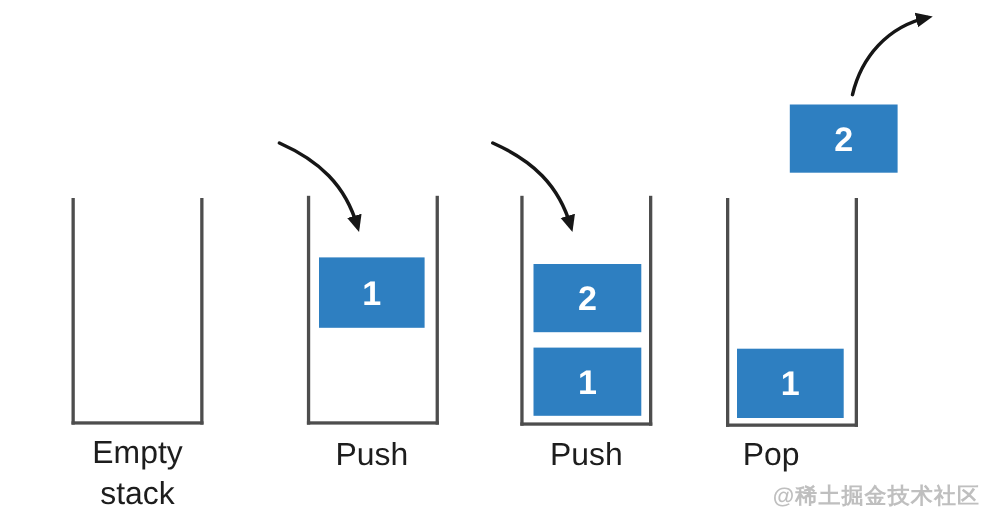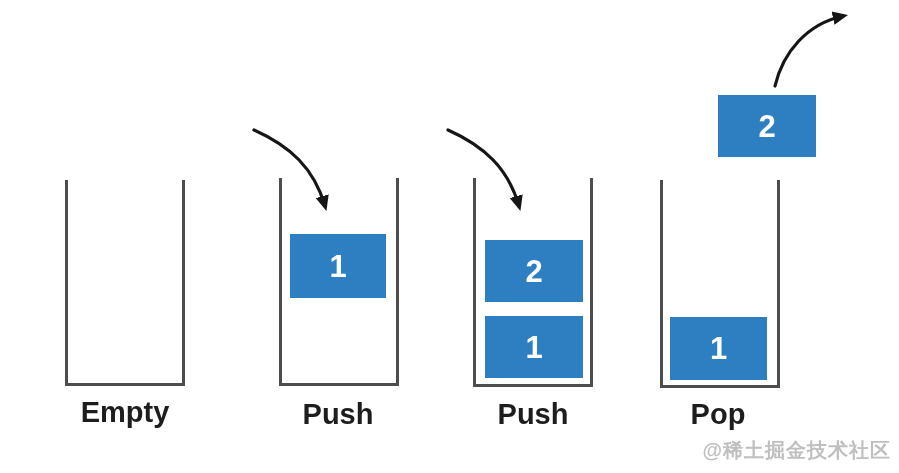--- a/index.html
+++ b/index.html
@@ -34,21 +34,21 @@
     align-items: center;
     justify-content: center;
     line-height: 1;
   }
   .frame-label {
     position: absolute;
     width: 150px;
     text-align: center;
     color: #1d1d1d;
     font-size: 29px;
-    font-weight: 700;
+    font-weight: 400;
     line-height: 37px;
   }
   .arrow-svg {
     position: absolute;
     overflow: visible;
   }
   .arrow-path {
     fill: none;
     stroke: #161616;
     stroke-width: 3.2;
@@ -66,20 +66,21 @@
 </style>
 </head>
 <body>
 
 <div class="canvas">
 
   <div>
     <div class="stack-container" style="left:65px; top:180px; width:120px; height:206px;"></div>
     <div class="frame-label" style="left:50px; top:394px;">
       <div>Empty</div>
+      <div>stack</div>
     </div>
   </div>
 
   <div>
     <svg class="arrow-svg" style="left:248px; top:122px;" width="100" height="110" viewBox="0 0 100 110">
       <defs>
         <marker id="ah-push1" viewBox="0 0 10 10" refX="6" refY="5" markerWidth="17" markerHeight="17" orient="auto" markerUnits="userSpaceOnUse">
           <path d="M0,1 L9,5 L0,9 z" fill="#161616"></path>
         </marker>
       </defs>
@@ -114,20 +115,20 @@
       <defs>
         <marker id="ah-pop" viewBox="0 0 10 10" refX="6" refY="5" markerWidth="17" markerHeight="17" orient="auto" markerUnits="userSpaceOnUse">
           <path d="M0,1 L9,5 L0,9 z" fill="#161616"></path>
         </marker>
       </defs>
       <path class="arrow-path" d="M 12 82 C 20 48 44 20 80 12" marker-end="url(#ah-pop)"></path>
     </svg>
     <div class="stack-box" style="left:718px; top:95px; width:98px; height:62px;">2</div>
     <div class="stack-container" style="left:660px; top:180px; width:120px; height:208px;"></div>
     <div class="stack-box" style="left:670px; top:317px; width:97px; height:63px;">1</div>
-    <div class="frame-label" style="left:643px; top:396px;">
+    <div class="frame-label" style="left:626px; top:396px;">
       <div>Pop</div>
     </div>
   </div>
 
   <div class="watermark">@稀土掘金技术社区</div>
 
 </div>
 
 </body></html>

